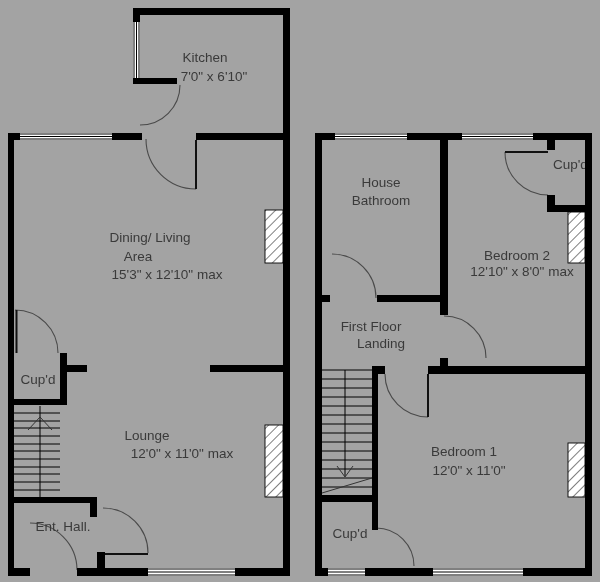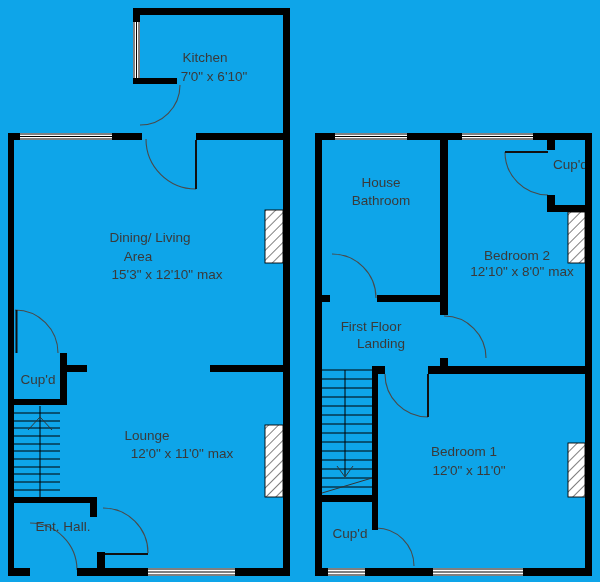--- a/index.html
+++ b/index.html
@@ -1,16 +1,16 @@
 <!DOCTYPE html>
 <html><head>
 <meta charset="utf-8">
 <style>
   html,body{margin:0;padding:0;background:#ffffff;}
-  .page{width:600px;height:582px;position:relative;background:#0ea5e9;overflow:hidden;}
+  .page{width:600px;height:582px;position:relative;background:#a3a3a3;overflow:hidden;}
   svg{display:block;}
   .wall{fill:#000000;stroke:none;}
   .win-bg{fill:#ffffff;stroke:none;}
   .win-line{stroke:#000000;stroke-width:1;}
   .arc{stroke:#4a4a4a;stroke-width:1.1;fill:none;}
   .leaf{stroke:#111111;stroke-width:2;fill:none;}
   .tread{stroke:#000000;stroke-width:1;fill:none;}
   .stair-mark{stroke:#333333;stroke-width:1;fill:none;}
   .hatch-rect{fill:url(#hatchp);stroke:#000000;stroke-width:0.9;}
   text{font-family:"Liberation Sans", sans-serif;font-size:13.5px;fill:#3a3a3a;text-anchor:middle;}

